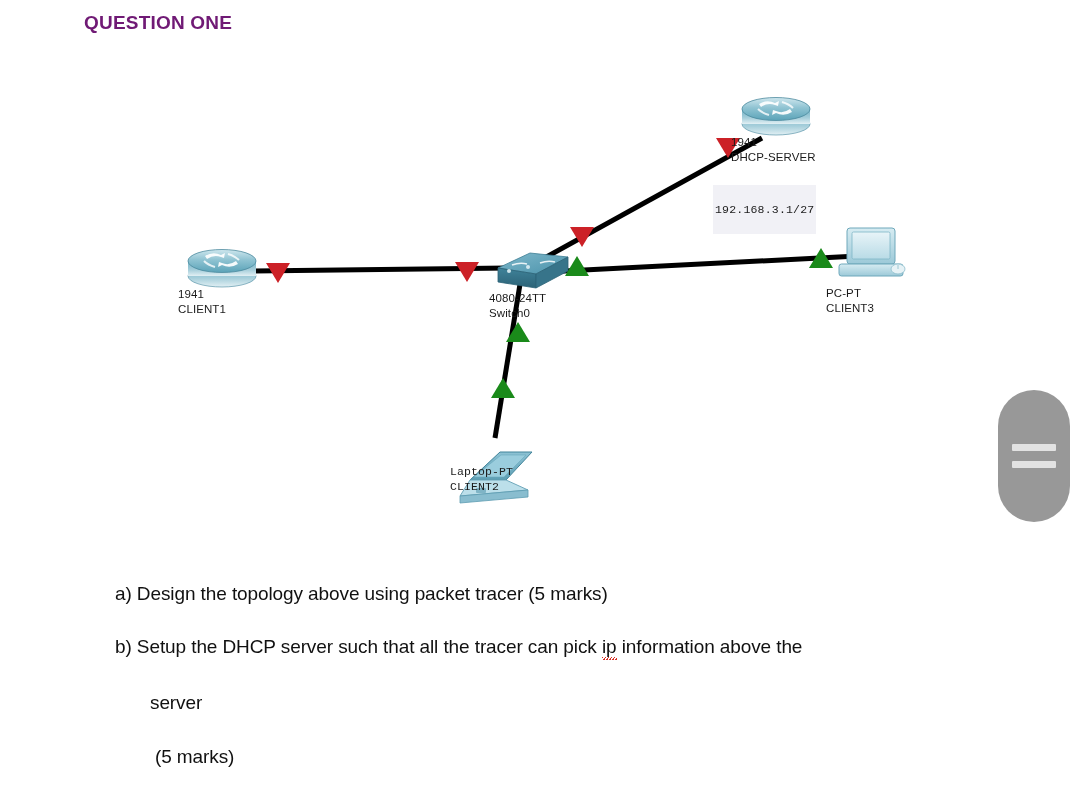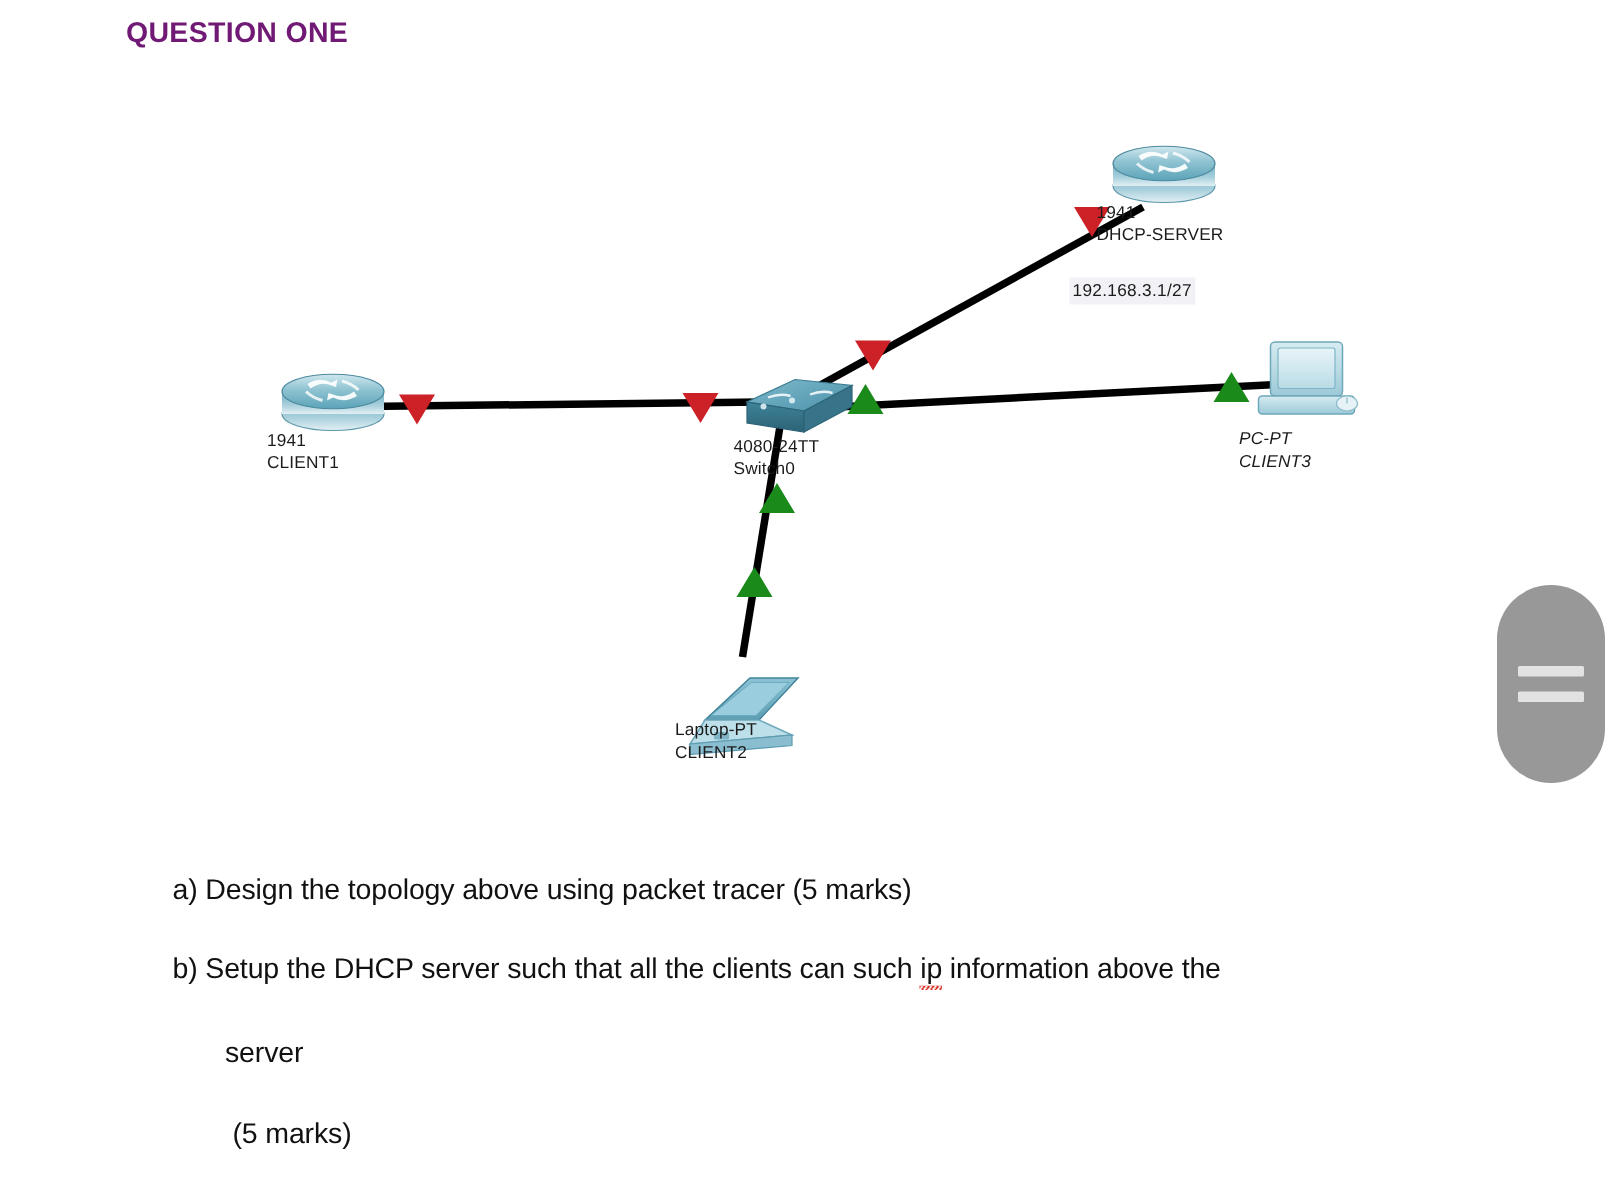--- a/index.html
+++ b/index.html
@@ -45,25 +45,25 @@
     font-family: "Liberation Sans", sans-serif;
     font-size: 11.5px;
     line-height: 15px;
     color: #1b1b1b;
     text-align: left;
     white-space: nowrap;
     letter-spacing: 0.1px;
   }
   .ip-label {
     position: absolute;
-    font-family: Liberation Sans, sans-serif;
+    font-family: Liberation Mono, monospace;
     font-size: 11.5px;
     color: #1b1b1b;
     background: #f1f1f6;
-    padding: 3px 2px;
+    padding: 18px 2px;
     white-space: nowrap;
     letter-spacing: 0.2px;
   }
 
   
   #side-handle {
     position: absolute;
     left: 998px;
     top: 390px;
     width: 72px;
@@ -234,37 +234,37 @@
     <div>DHCP-SERVER</div>
   </div>
 
   <div class="ip-label" style="left:713px; top:125px;">192.168.3.1/27</div>
 
   <div class="node-label" style="left:489px; top:231px; width:86px;">
     <div>4080-24TT</div>
     <div>Switch0</div>
   </div>
 
-  <div class="node-label" style="left:826px; top:226px; width:86px;font-style:italic;">
+  <div class="node-label" style="left:826px; top:226px; width:86px;">
     <div>PC-PT</div>
     <div>CLIENT3</div>
   </div>
 
-  <div class="node-label" style="left:450px; top:420px; width:90px;">
+  <div class="node-label" style="left:450px; top:404px; width:90px;font-family:Liberation Mono, monospace;">
     <div>Laptop-PT</div>
     <div>CLIENT2</div>
   </div>
 </div>
 
 <div id="side-handle">
   <div class="bar b1"></div>
   <div class="bar b2"></div>
 </div>
 
 <div class="q-line" id="q-a">a) Design the topology above using packet tracer (5 marks)</div>
 
 <div class="q-line" id="q-b">
-  <span>b) Setup the DHCP server such that all the clients can such </span><span class="misspelled">ip</span><span> information above the</span>
+  <span>b) Setup the DHCP server such that all the tracer can pick </span><span class="misspelled">ip</span><span> information above the</span>
 </div>
 
 <div class="q-line" id="q-b-cont">server</div>
 
 <div class="q-line" id="q-b-marks">(5 marks)</div>
 
 </body></html>

